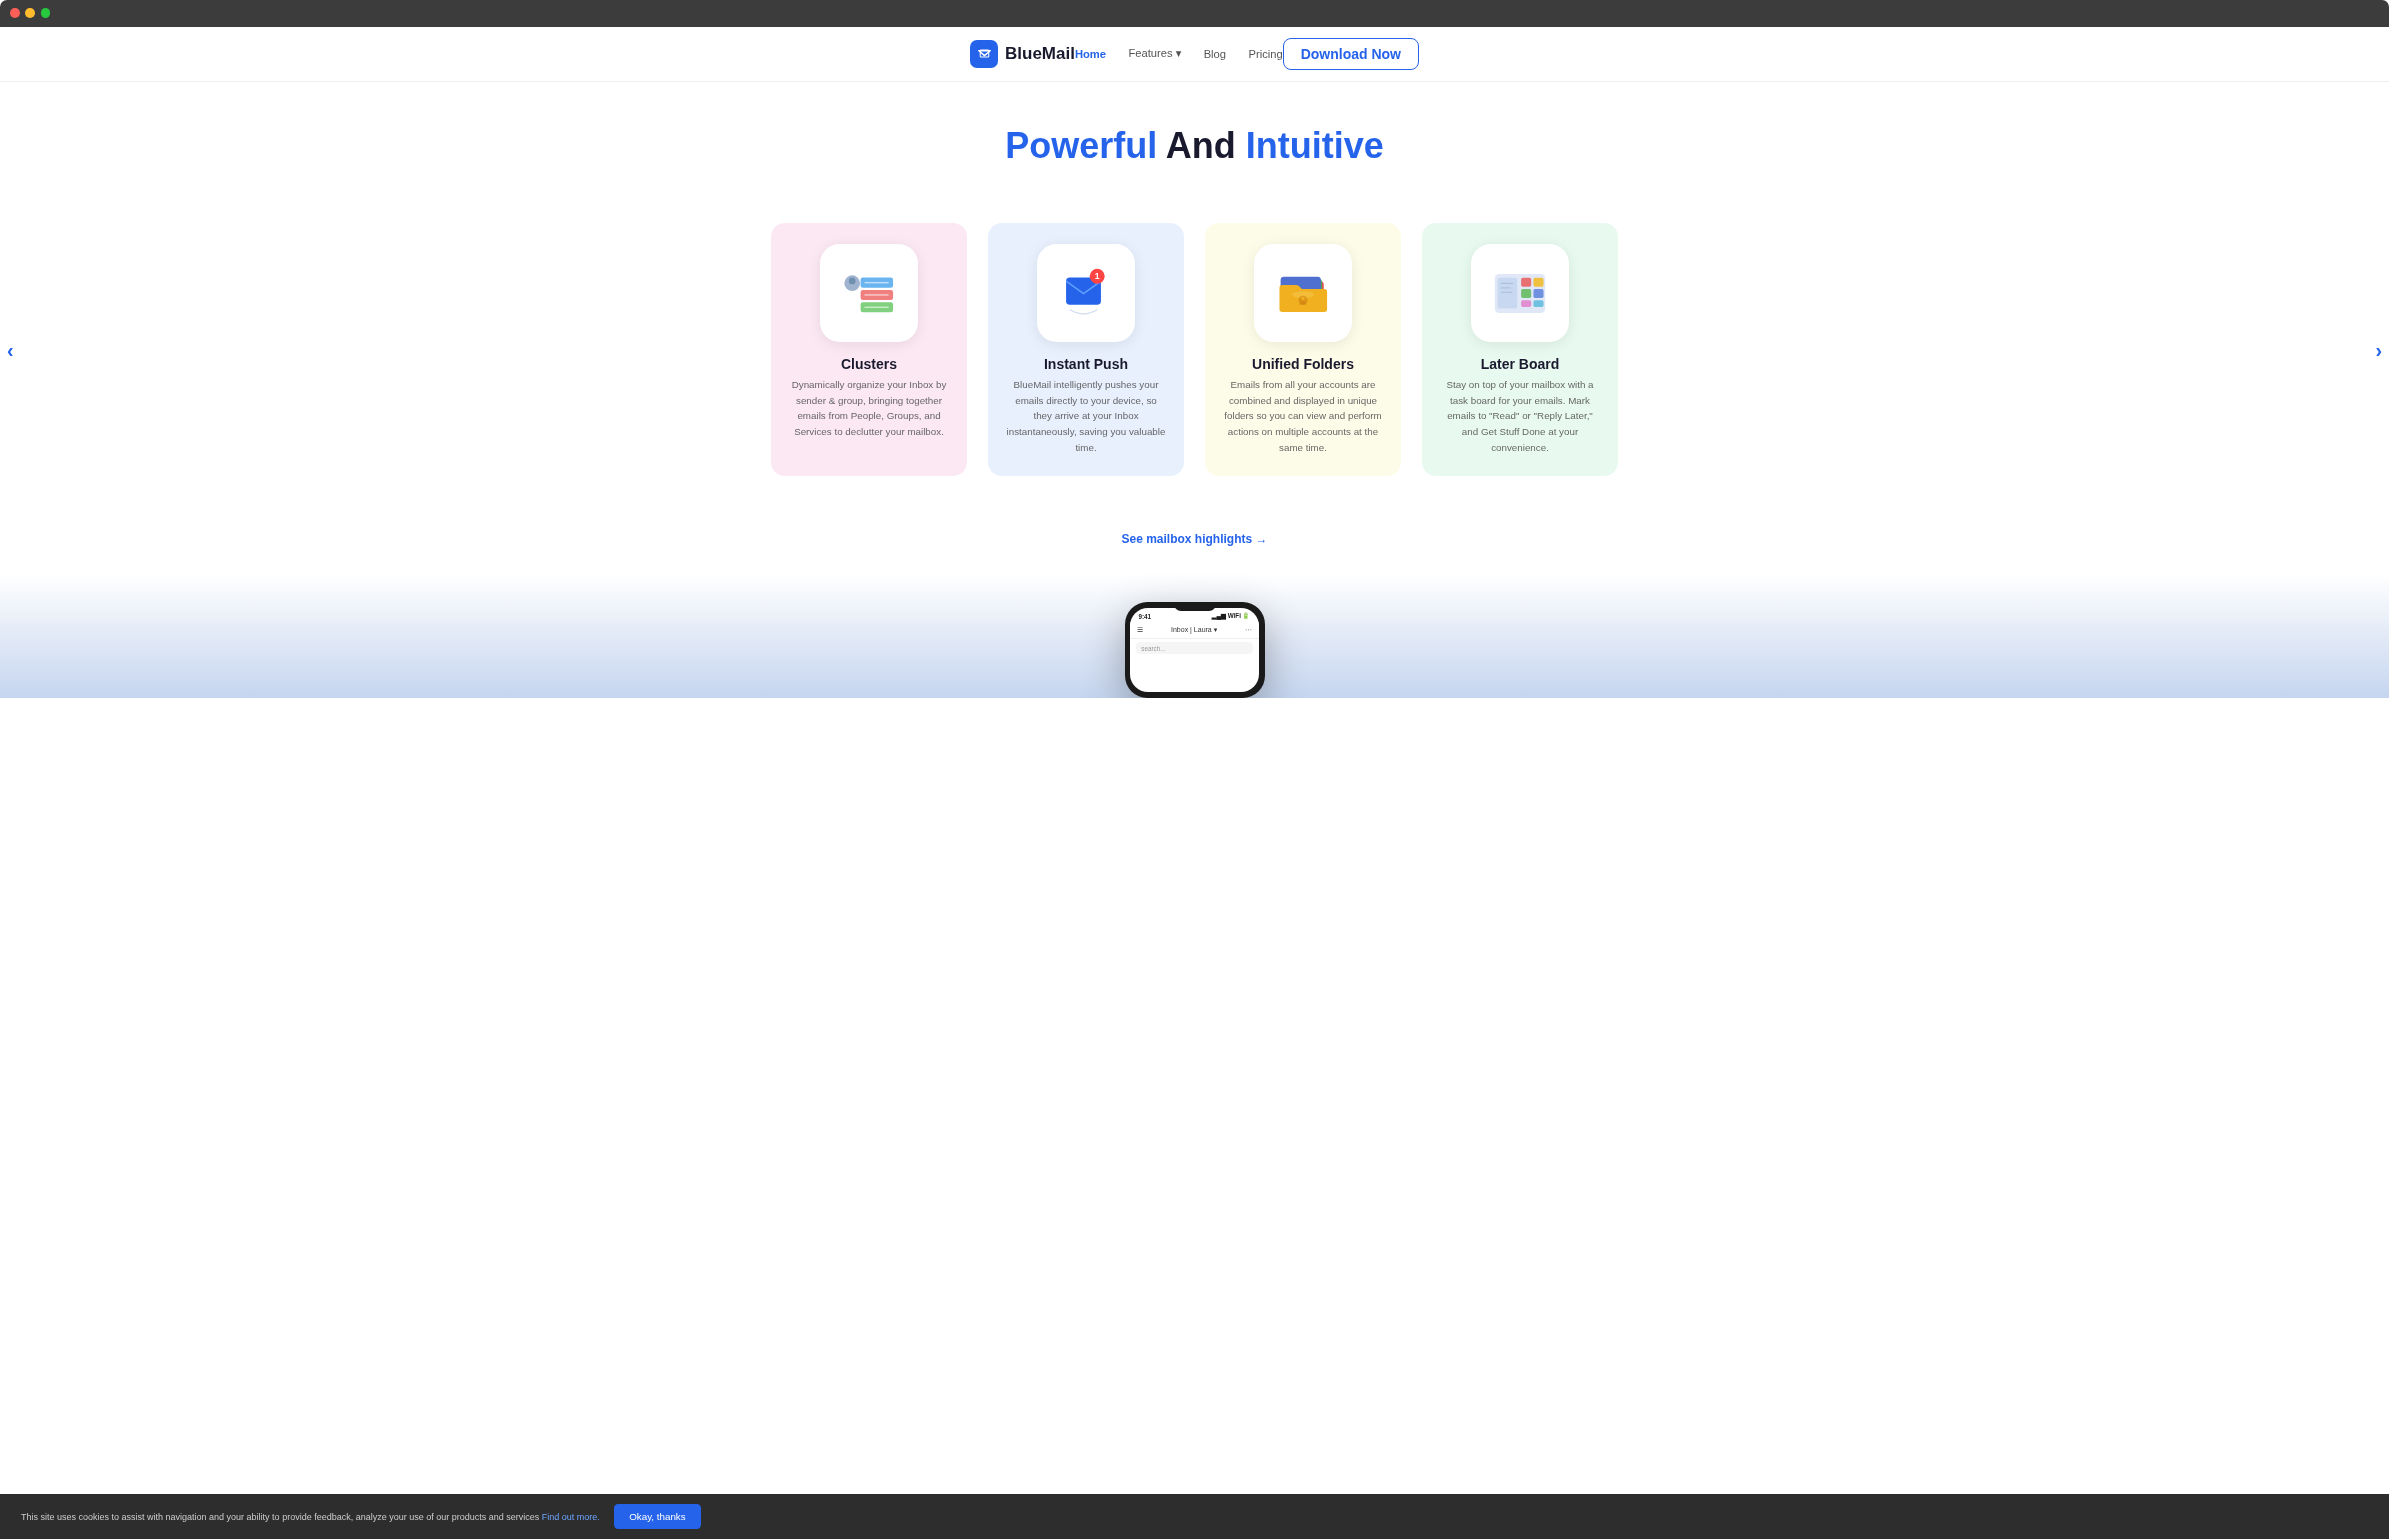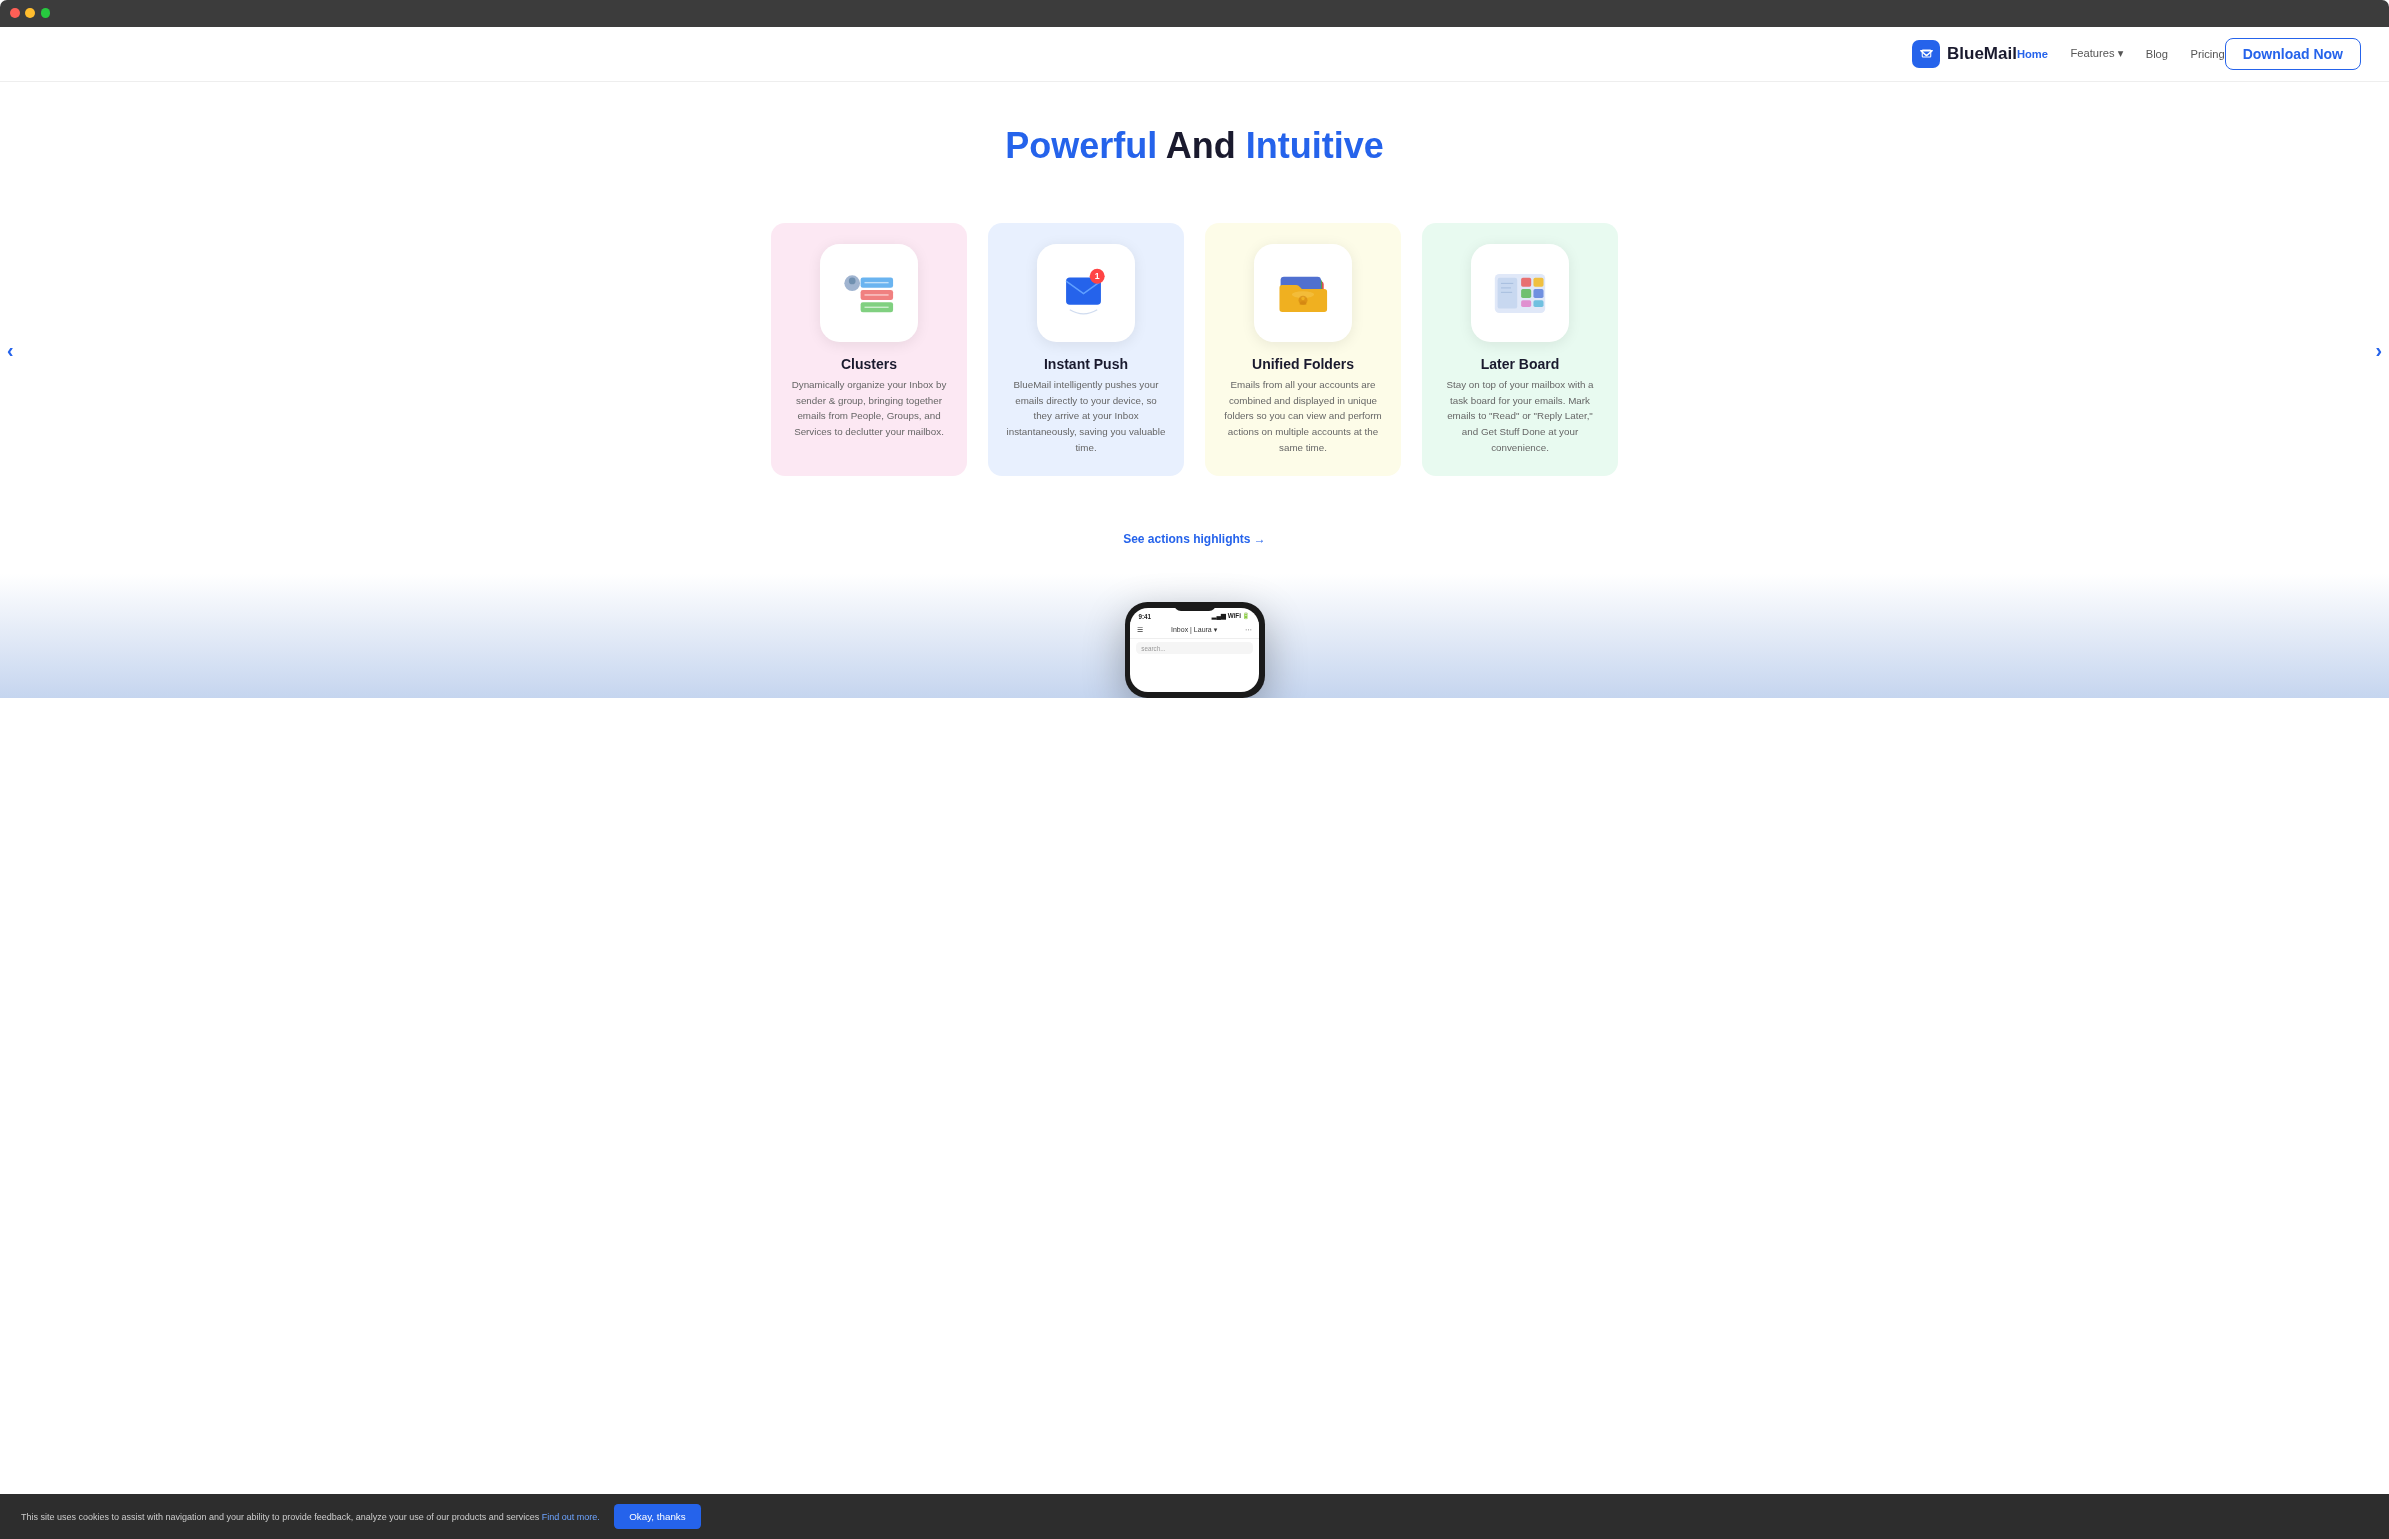--- a/index.html
+++ b/index.html
@@ -21,21 +21,21 @@
       flex-shrink: 0;
     }
     .mac-dot.red { background: #ff5f56; }
     .mac-dot.yellow { background: #ffbd2e; }
     .mac-dot.green { background: #27c93f; }
 
     
     .navbar {
       display: flex;
       align-items: center;
-      justify-content: flex-end;
+      justify-content: center;
       padding: 11.2px 28px;
       border-bottom: 0.7px solid #eee;
       background: #fff;
       position: sticky;
       top: 0;
       z-index: 100;
     }
     .nav-logo {
       display: flex;
       align-items: center;
@@ -388,21 +388,21 @@
       <p class="feature-desc">Stay on top of your mailbox with a task board for your emails. Mark emails to "Read" or "Reply Later," and Get Stuff Done at your convenience.</p>
     </div>
 
   </div>
 
   <button class="carousel-arrow right">›</button>
 </section>
 
 <div class="see-highlights">
   <a href="#">
-    <span>See actions highlights</span>
+    <span>See mailbox highlights</span>
     <span>→</span>
   </a>
 </div>
 
 <div class="phone-preview-section">
   <div class="phone-mockup">
     <div class="phone-notch"></div>
     <div class="phone-screen">
       <div class="phone-status-bar">
         <span>9:41</span>

